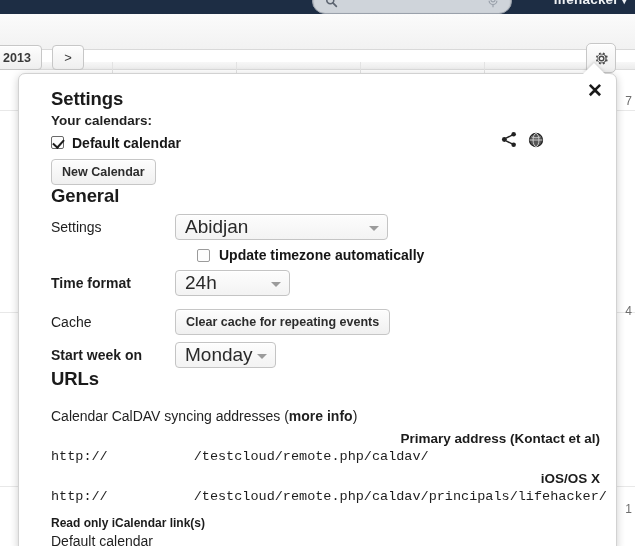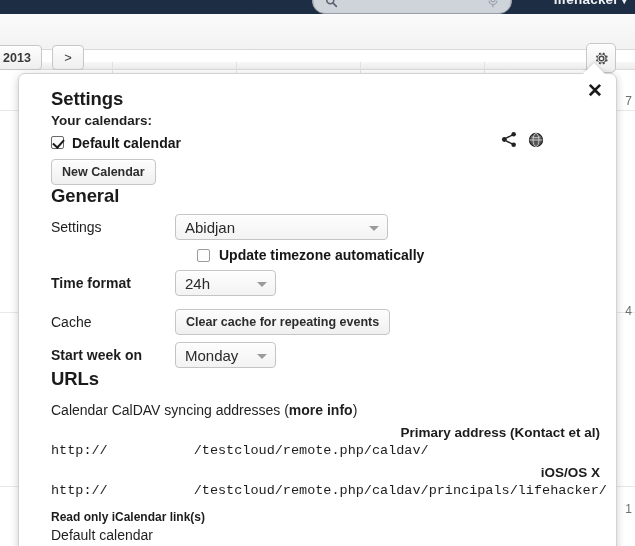--- a/index.html
+++ b/index.html
@@ -226,34 +226,34 @@
   .flabel.reg { font-weight: normal; }
 
   .select {
     position: relative;
     display: inline-flex; align-items: center;
     background: linear-gradient(to bottom,#fdfdfd 0%,#f3f3f3 100%);
     border: 1px solid #c4c4c4;
     border-radius: 4px;
     height: 26px;
     padding: 0 26px 0 9px;
-    font-size: 15px;
+    font-size: 19px;
     color: #2a2a2a;
     cursor: pointer;
     box-shadow: 0 1px 0 rgba(255,255,255,.8) inset;
   }
   .select .caret {
     position: absolute; right: 8px; top: 11px;
     width: 0; height: 0;
     border-left: 5px solid transparent;
     border-right: 5px solid transparent;
     border-top: 5px solid #9b9b9b;
   }
   #sel-timezone { width: 213px; }
-  #sel-timeformat { width: 101px; }
+  #sel-timeformat { width: 115px; }
   #sel-startweek { width: 101px; }
 
   .subcheck-row {
     display: flex; align-items: center;
     margin-top: 7px;
     margin-left: 146px;
   }
   .subcheck-row .chk { border-color: #9b9b9b; }
   .subcheck-label {
     margin-left: 9px;
@@ -262,21 +262,21 @@
     color: #161616;
   }
 
   .cache-row { margin-top: 13px; }
 
   .urls-title { margin-top: 18px; }
 
   .urls-desc {
     font-size: 14px;
     color: #1f1f1f;
-    margin-top: 12px;
+    margin-top: 18px;
   }
   .urls-desc .more { font-weight: bold; }
 
   .url-head {
     font-size: 13.5px;
     font-weight: bold;
     color: #1c1c1c;
     margin-top: 7px;
     text-align: right;
   }

